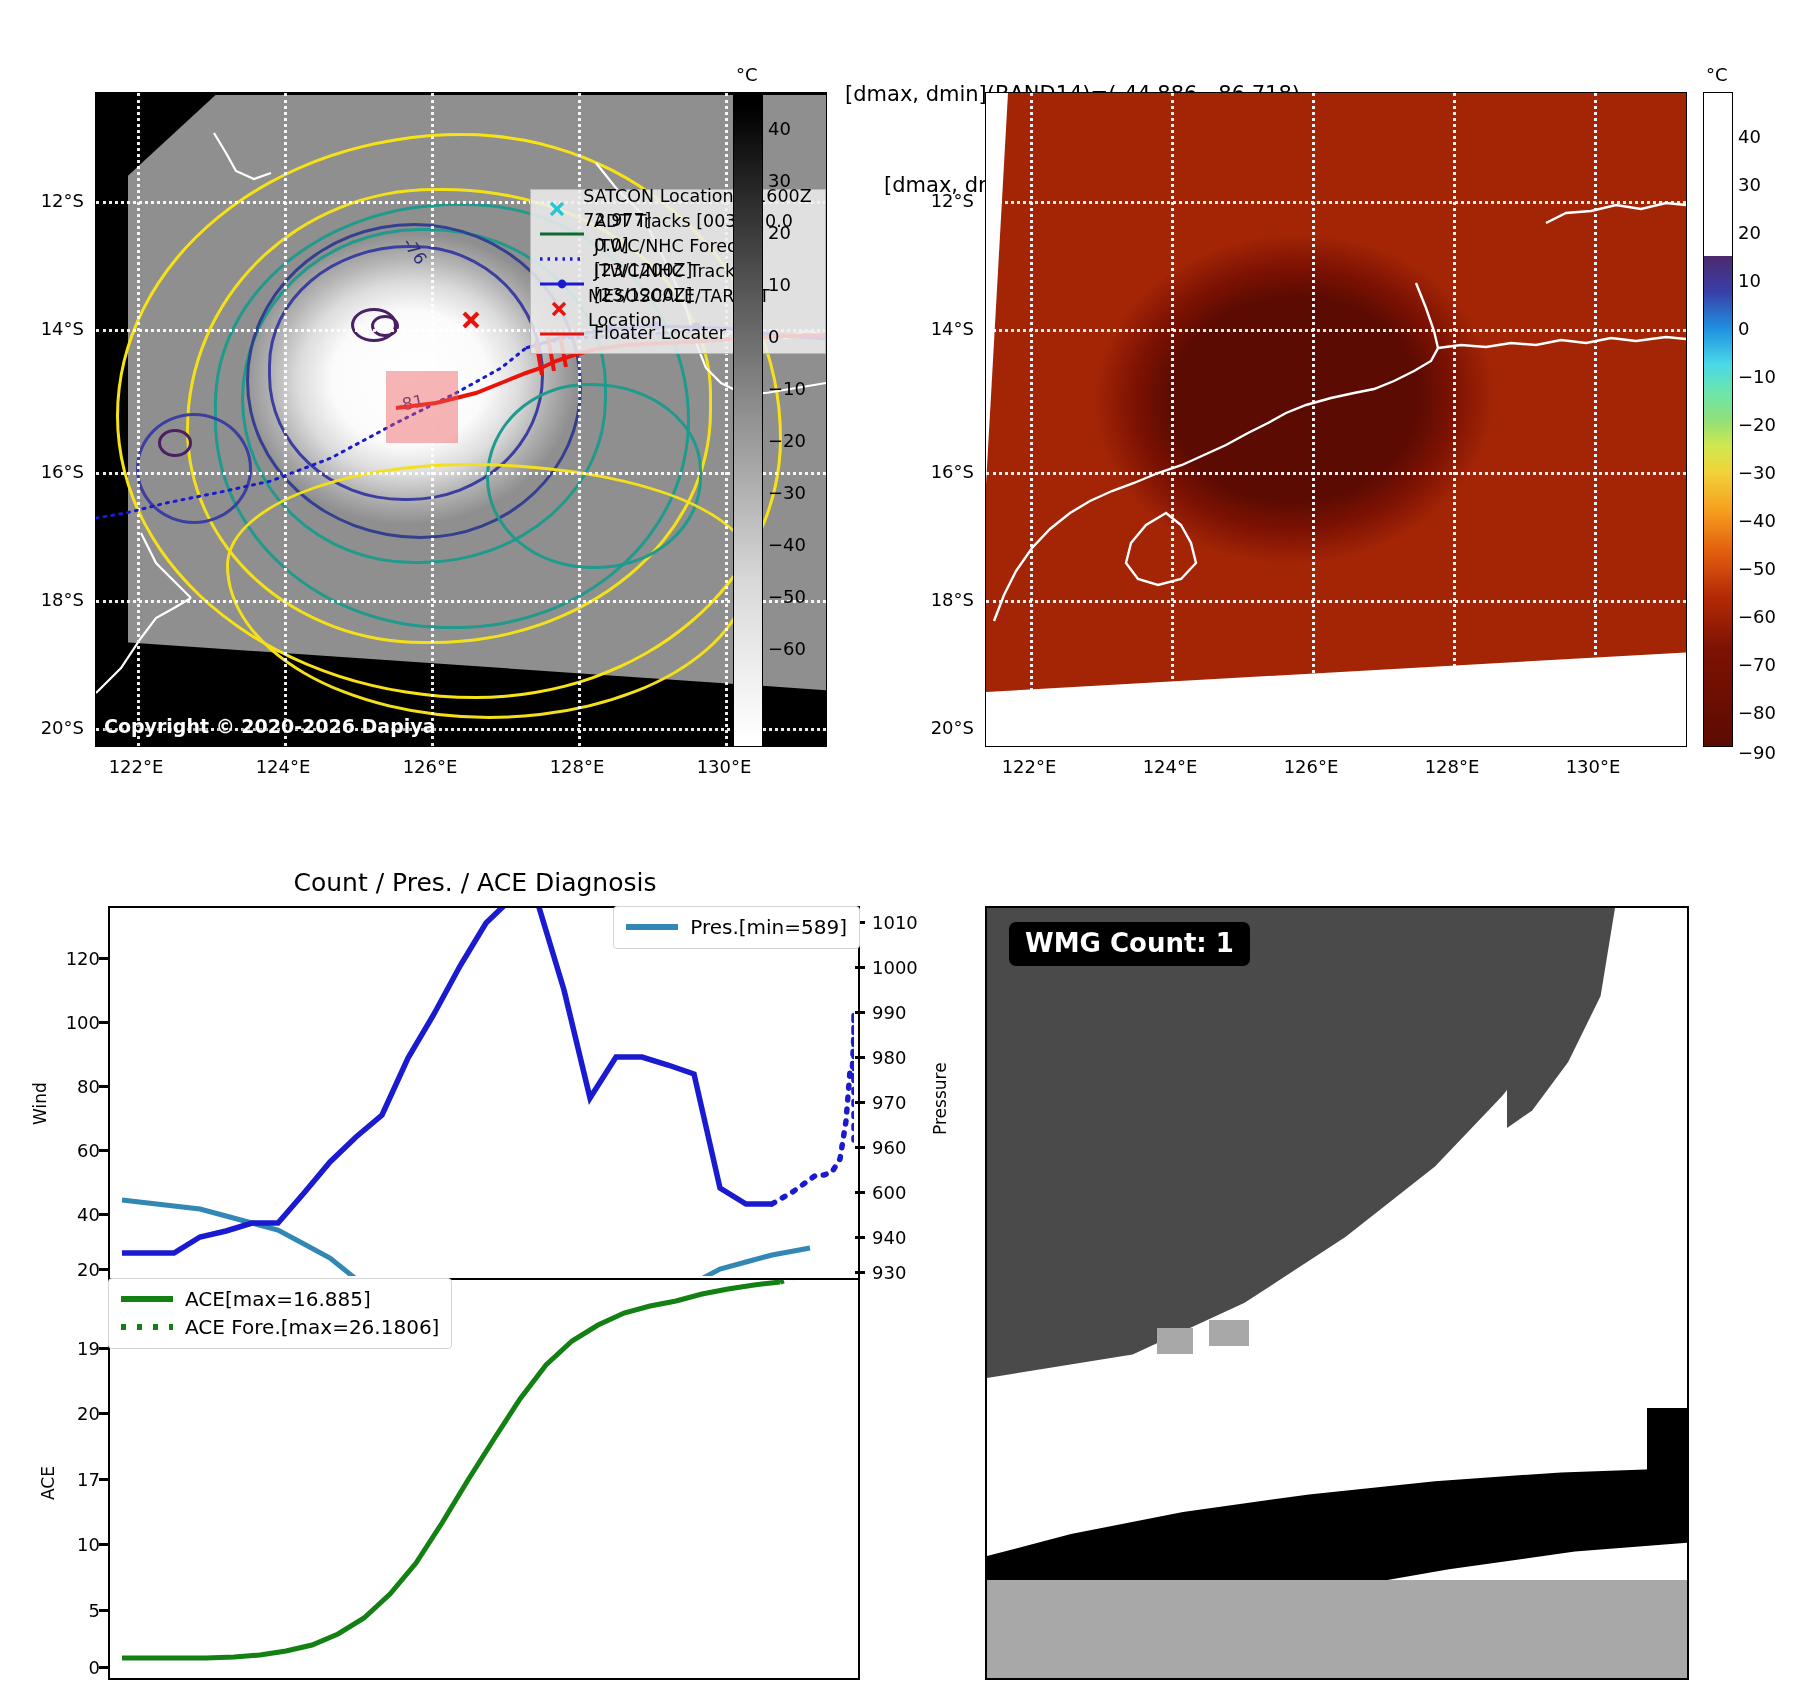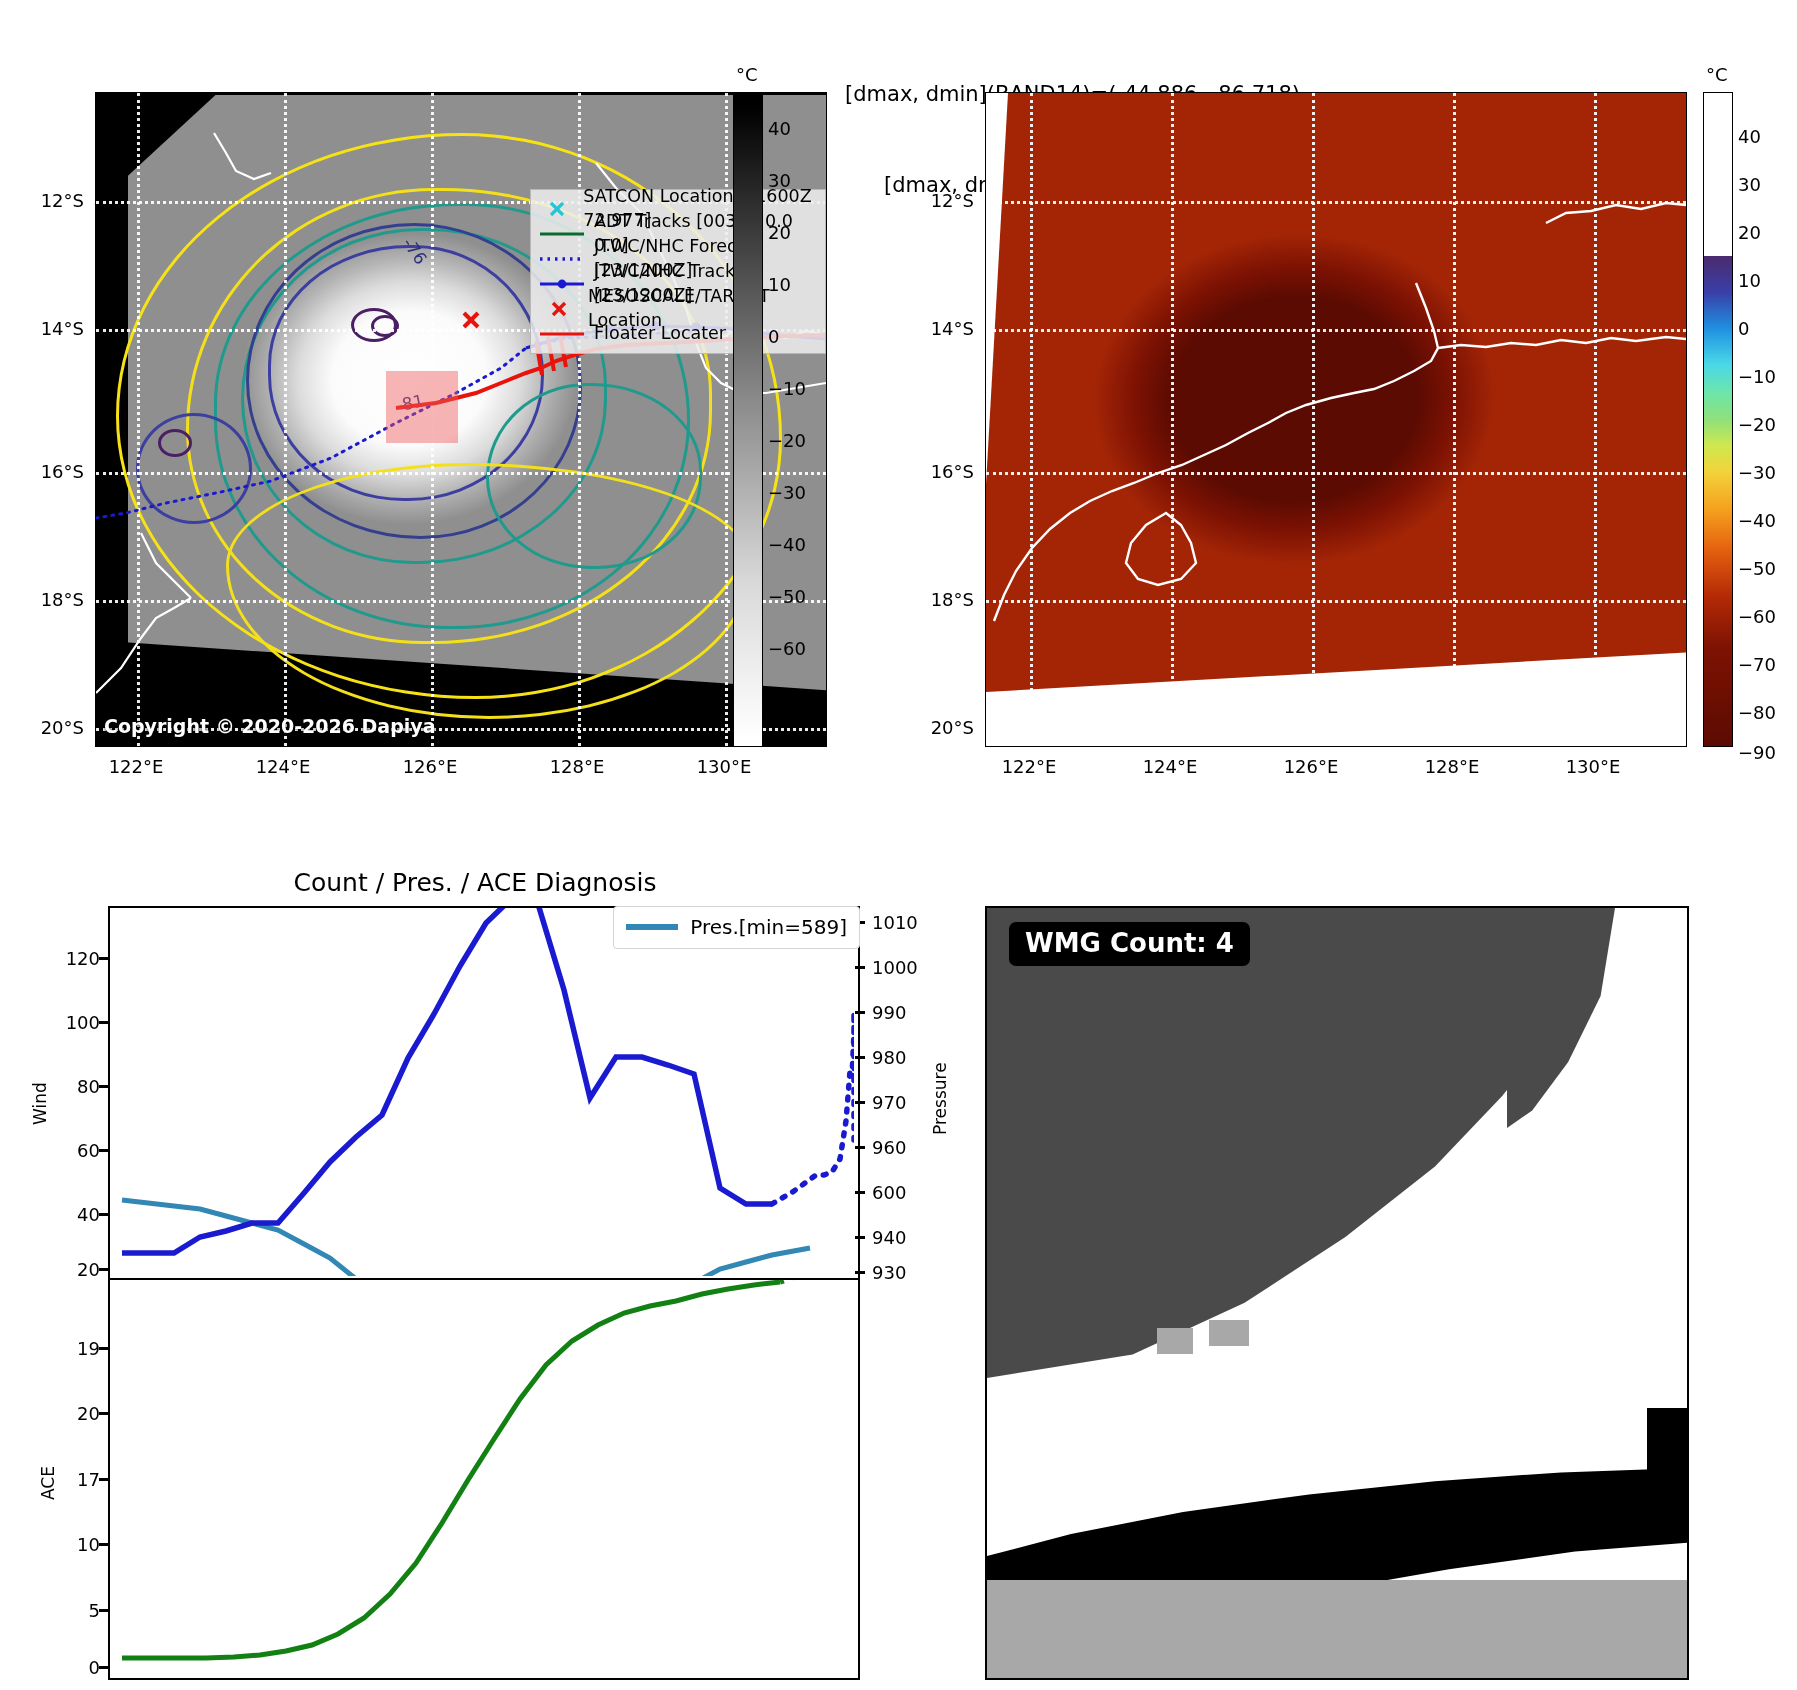--- a/index.html
+++ b/index.html
@@ -363,37 +363,55 @@
 <div class="tickmark" style="left:855px;top:1236px;"></div>
 <div class="tickmark" style="left:855px;top:1271px;"></div>
 
 <div id="ace-plot">
   <svg width="744" height="394" viewBox="0 0 744 394" preserveAspectRatio="none" style="position:absolute;left:0;top:0;">
     <polyline fill="none" stroke="#128012" stroke-width="5" points="12,378 40,378 68,378 96,378 124,377 150,375 176,371 202,365 228,354 254,338
               280,314 306,283 332,243 358,200 384,159 410,119 436,85 462,61 488,45 514,33
               540,26 566,21 592,14 618,9 644,5 670,2"></polyline>
     <polyline fill="none" stroke="#128012" stroke-width="5.5" stroke-dasharray="4 9" stroke-linecap="butt" points="670,2 690,-5 710,-13 730,-22 744,-30"></polyline>
   </svg>
+  <div class="chart-legend" style="left:-2px;top:-2px;">
+    <div class="lrow">
+      <span class="sw">
+        <svg width="56" height="10">
+            <line x1="2" y1="5" x2="54" y2="5" stroke="#128012" stroke-width="6"></line>
+          </svg>
+        </span>
+      <span>ACE[max=16.885]</span>
+    </div>
+    <div class="lrow">
+      <span class="sw">
+        <svg width="56" height="10">
+            <line x1="2" y1="5" x2="54" y2="5" stroke="#128012" stroke-width="6" stroke-dasharray="5 11"></line>
+          </svg>
+        </span>
+      <span>ACE Fore.[max=26.1806]</span>
+    </div>
+  </div>
 </div>
 <div class="ylabel-rot" style="left:38px;top:1500px;">ACE</div>
 <div class="ytick" style="left:44px;top:1338px;">19</div>
 <div class="ytick" style="left:44px;top:1403px;">20</div>
 <div class="ytick" style="left:44px;top:1469px;">17</div>
 <div class="ytick" style="left:44px;top:1534px;">10</div>
 <div class="ytick" style="left:44px;top:1600px;">5</div>
 <div class="ytick" style="left:44px;top:1657px;">0</div>
 <div class="tickmark" style="left:99px;top:1347px;"></div>
 <div class="tickmark" style="left:99px;top:1412px;"></div>
 <div class="tickmark" style="left:99px;top:1478px;"></div>
 <div class="tickmark" style="left:99px;top:1543px;"></div>
 <div class="tickmark" style="left:99px;top:1609px;"></div>
 <div class="tickmark" style="left:99px;top:1666px;"></div>
 
 <div id="wmg">
-  <div id="wmg-badge">WMG Count: 4</div>
+  <div id="wmg-badge">WMG Count: 1</div>
   <div class="wmg-shape" style="left:0;top:0;width:560px;height:470px;background:#4a4a4a;
               clip-path:polygon(0 0,100% 0,100% 28%,92% 40%,80% 55%,64% 70%,46% 84%,26% 95%,0 100%);"></div>
   <div class="wmg-shape" style="left:520px;top:0;width:180px;height:220px;background:#4a4a4a;
               clip-path:polygon(0 0,60% 0,52% 40%,34% 70%,14% 92%,0 100%);"></div>
   <div class="wmg-shape" style="left:0;top:0;width:700px;height:700px;background:#a8a8a8;z-index:-1;
               clip-path:polygon(0 0,100% 0,100% 62%,88% 62%,76% 70%,62% 78%,46% 86%,28% 93%,10% 98%,0 100%);"></div>
   <div class="wmg-shape" style="left:170px;top:420px;width:36px;height:26px;background:#a8a8a8;"></div>
   <div class="wmg-shape" style="left:222px;top:412px;width:40px;height:26px;background:#a8a8a8;"></div>
   <div class="wmg-shape" style="left:636px;top:86px;width:30px;height:26px;background:#fff;"></div>
   <div class="wmg-shape" style="left:0;top:380px;width:700px;height:330px;background:#fff;

